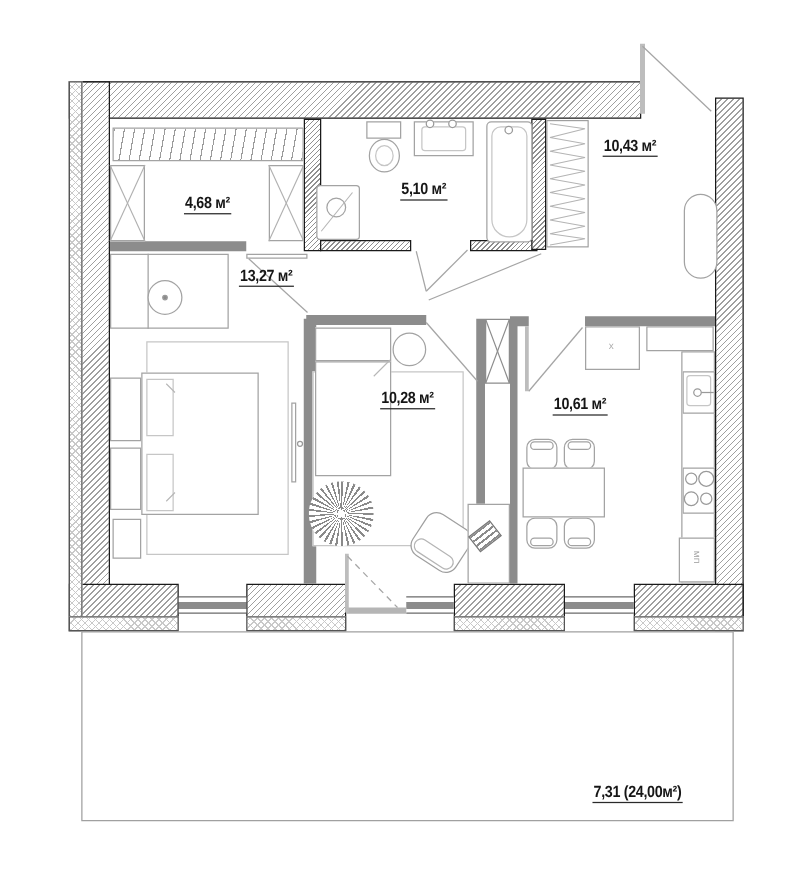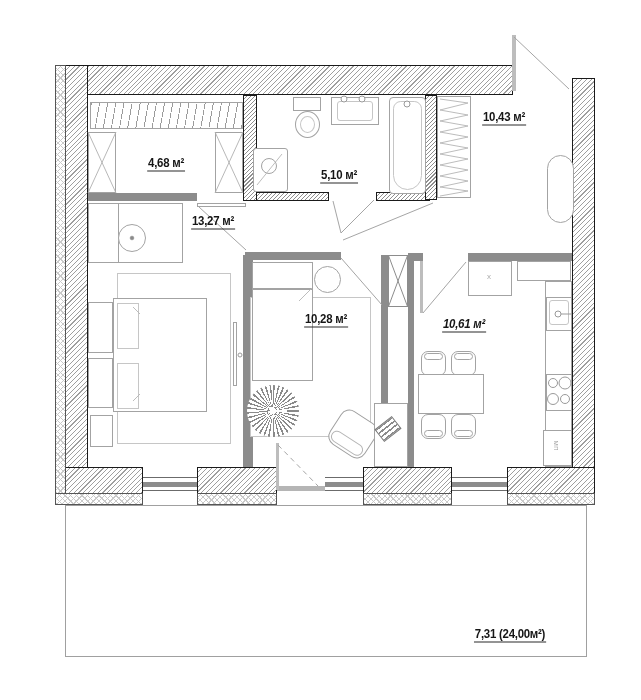--- a/index.html
+++ b/index.html
@@ -199,32 +199,32 @@
       <line x1="257" y1="185" x2="282" y2="154"></line>
       <line x1="312" y1="288" x2="299" y2="301"></line>
       <line x1="133" y1="307" x2="140" y2="314"></line>
       <line x1="133" y1="401" x2="140" y2="394"></line>
     </g>
   </svg>
 
   <div class="area-label" style="left:166px;top:163px;">
     <span class="t">4,68 м²</span>
   </div>
-  <div class="area-label" style="left:339px;top:175px;">
+  <div class="area-label" style="left:339px;top:152px;">
     <span class="t">5,10 м²</span>
   </div>
   <div class="area-label" style="left:504px;top:117px;">
     <span class="t">10,43 м²</span>
   </div>
   <div class="area-label" style="left:213px;top:221px;">
     <span class="t">13,27 м²</span>
   </div>
   <div class="area-label" style="left:326px;top:319px;">
     <span class="t">10,28 м²</span>
   </div>
-  <div class="area-label" style="left:464px;top:324px;font-style:italic;">
+  <div class="area-label" style="left:464px;top:324px;">
     <span class="t">10,61 м²</span>
   </div>
   <div class="area-label" style="left:510px;top:634px;">
     <span class="t">7,31 (24,00м²)</span>
   </div>
 
 </div>
 
 </body></html>

